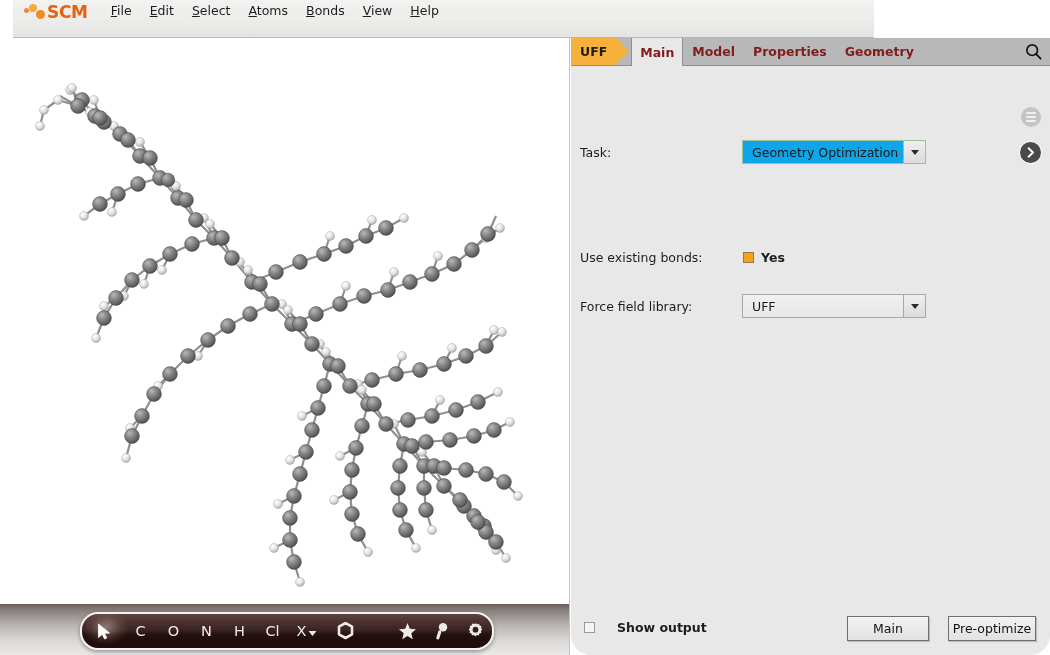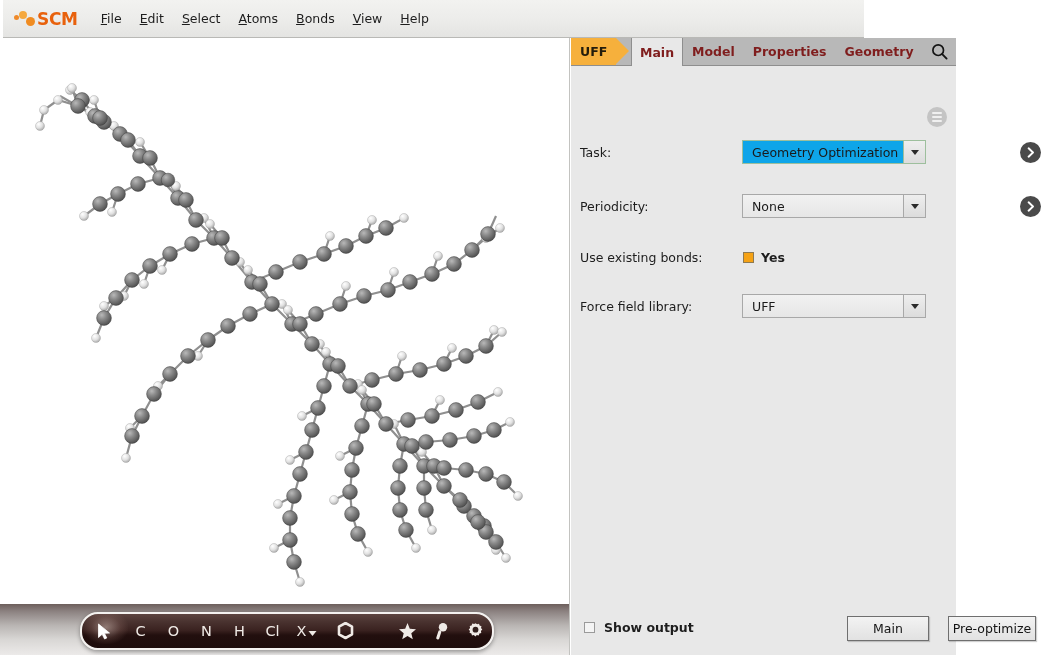--- a/index.html
+++ b/index.html
@@ -13,26 +13,26 @@
     overflow: hidden;
     font-family: "DejaVu Sans", sans-serif;
     font-size: 12px;
     color: #1a1a1a;
     position: relative;
   }
 
   
   .menubar {
     position: absolute;
-    left: 3px; top: 0;
+    left: 13px; top: 0;
     width: 861px; height: 38px;
     background: linear-gradient(to bottom, #f2f2f0 0%, #ececea 55%, #e4e4e2 100%);
     border-bottom: 1px solid #b9b9b6;
     display: flex;
-    align-items: center;
+    align-items: flex-start;
     box-sizing: border-box;
   }
   .scm-logo {
     display: flex;
     align-items: center;
     margin-left: 11px;
     margin-right: 14px;
     height: 24px;
   }
   .scm-dots {
@@ -125,22 +125,23 @@
   .tool-cursor { width: 40px; margin-left: 2px; }
   .tool-x { width: 36px; }
   .tool-ring { width: 40px; }
   .tool-spacer { flex: 1 1 auto; }
   .tool-icn { width: 34px; }
 
   
   .panel {
     position: absolute;
     left: 571px; top: 38px;
-    width: 385px; height: 617px;
+    width: 479px; height: 617px;
     background: #e8e8e8;
+    border-radius: 20px;
   }
   .tabbar {
     position: relative;
     height: 27px;
     background: #b8b8b8;
     border-bottom: 1px solid #8e8e8e;
     display: flex;
     align-items: stretch;
   }
   .tab-badge {
@@ -309,21 +310,21 @@
   .panel-footer {
     position: absolute;
     left: 0; bottom: 0;
     width: 479px; height: 46px;
   }
   .showout {
     position: absolute;
     left: 13px; top: 10px;
     display: flex;
     align-items: center;
-    gap: 9px;
+    gap: 22px;
     cursor: default;
   }
   .chk-empty {
     width: 11px; height: 11px;
     background: #f4f4f4;
     border: 1px solid #9a9a9a;
     box-sizing: border-box;
   }
   .btn {
     position: absolute;
@@ -730,34 +731,20 @@
           <span class="caret-down"></span>
         </div>
       </div>
       <div class="circle-arrow">
         <svg width="11" height="11" viewBox="0 0 11 11">
           <path d="M3.6 1.3 L8 5.5 L3.6 9.7" fill="none" stroke="#ffffff" stroke-width="1.9" stroke-linecap="round" stroke-linejoin="round"></path>
         </svg>
       </div>
     </div>
 
-    <div class="form-row" style="top:128px">
-      <span class="form-label">Periodicity:</span>
-      <div class="combo">
-        <div class="combo-text">None</div>
-        <div class="combo-arrow">
-          <span class="caret-down"></span>
-        </div>
-      </div>
-      <div class="circle-arrow">
-        <svg width="11" height="11" viewBox="0 0 11 11">
-          <path d="M3.6 1.3 L8 5.5 L3.6 9.7" fill="none" stroke="#ffffff" stroke-width="1.9" stroke-linecap="round" stroke-linejoin="round"></path>
-        </svg>
-      </div>
-    </div>
 
     <div class="form-row" style="top:179px">
       <span class="form-label">Use existing bonds:</span>
       <div class="bool-box">
         <span class="chk-orange"></span>
         <span class="bool-txt">Yes</span>
       </div>
     </div>
 
     <div class="form-row" style="top:228px">

